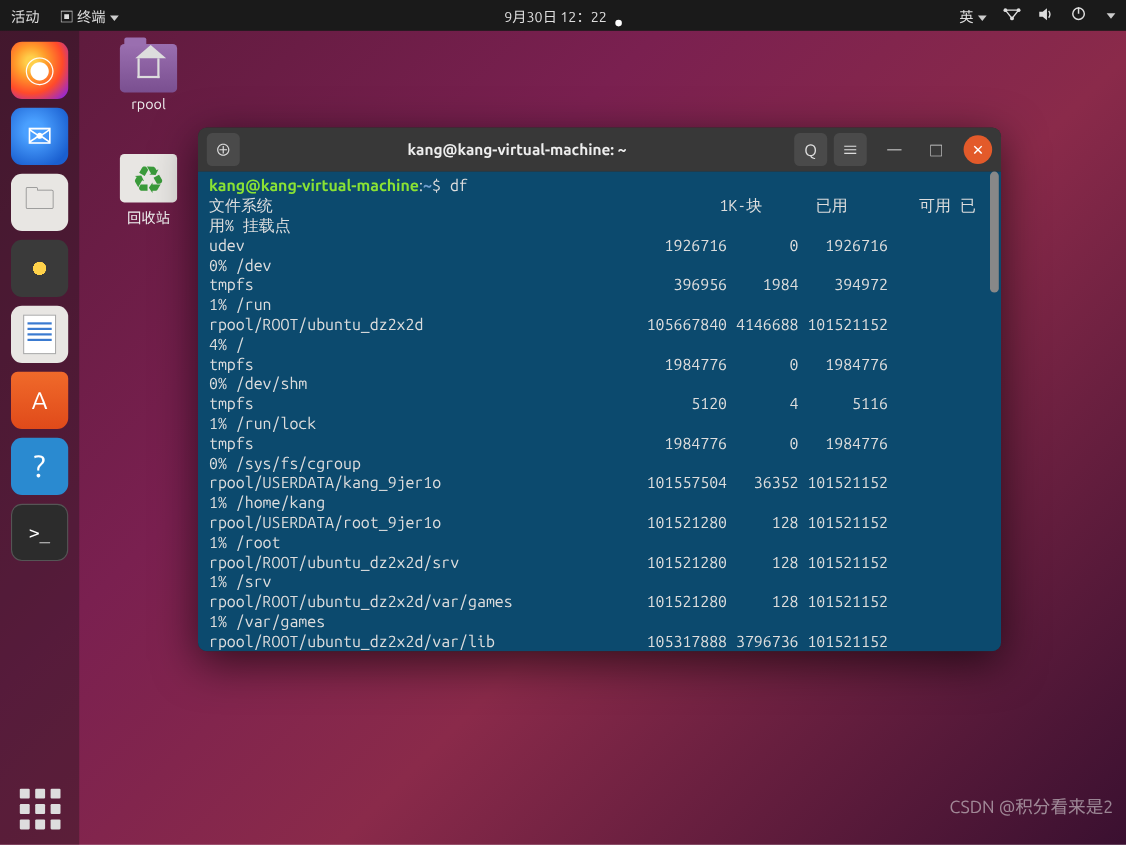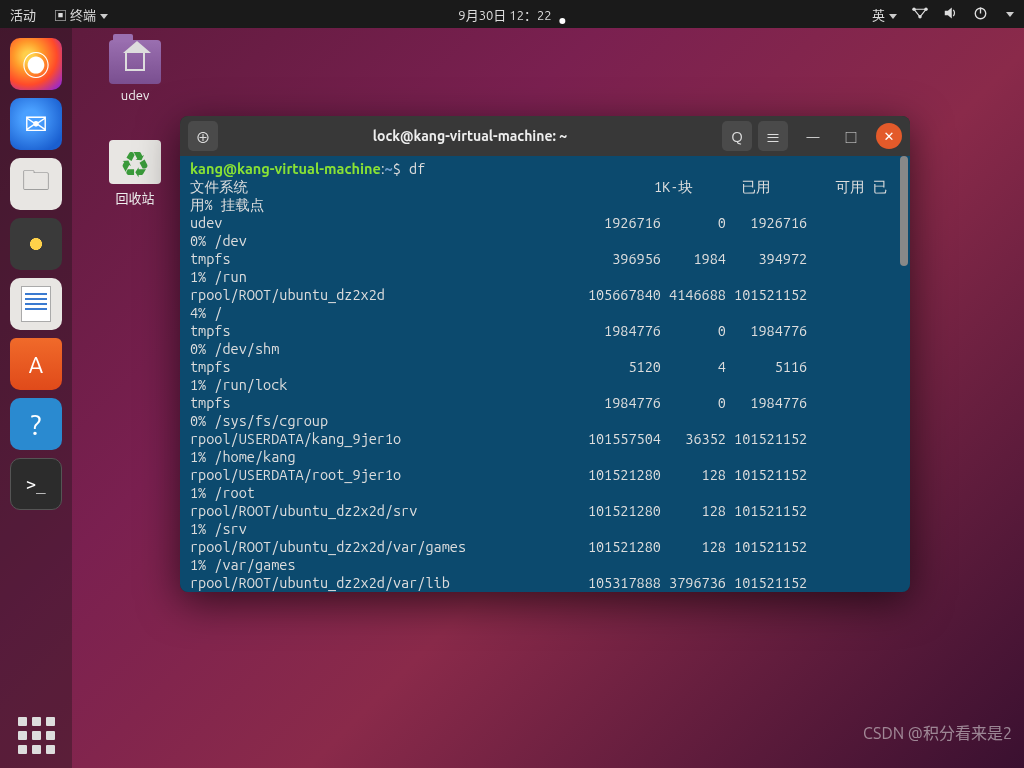--- a/index.html
+++ b/index.html
@@ -103,31 +103,31 @@
       <span></span>
       <span></span>
       <span></span>
     </div>
 </div>
 
 <div class="desktop-icon" style="left:100px;top:40px;">
   <div class="ico folder-ico">
       <span class="home-glyph"></span>
     </div>
-  <span>udev</span>
+  <span>rpool</span>
 </div>
 <div class="desktop-icon" style="left:100px;top:140px;">
   <div class="ico trash-ico">♻</div>
   <span>回收站</span>
 </div>
 
 <div class="termwin">
   <div class="titlebar">
     <div class="tb-btn">⊕</div>
-    <div class="tb-title">lock@kang-virtual-machine: ~</div>
+    <div class="tb-title">kang@kang-virtual-machine: ~</div>
     <div class="tb-btn">Q</div>
     <div class="tb-btn">≡</div>
     <div class="tb-ctrl">—</div>
     <div class="tb-ctrl">□</div>
     <div class="tb-ctrl tb-close">✕</div>
   </div>
   <div class="termbody" id="termbody"><span class="prompt-user">kang@kang-virtual-machine</span><span style="color:#ddd">:</span><span class="prompt-path">~</span><span style="color:#ddd">$</span> df
 文件系统                                                  1K-块      已用        可用 已
 用% 挂载点
 udev                                               1926716       0   1926716

